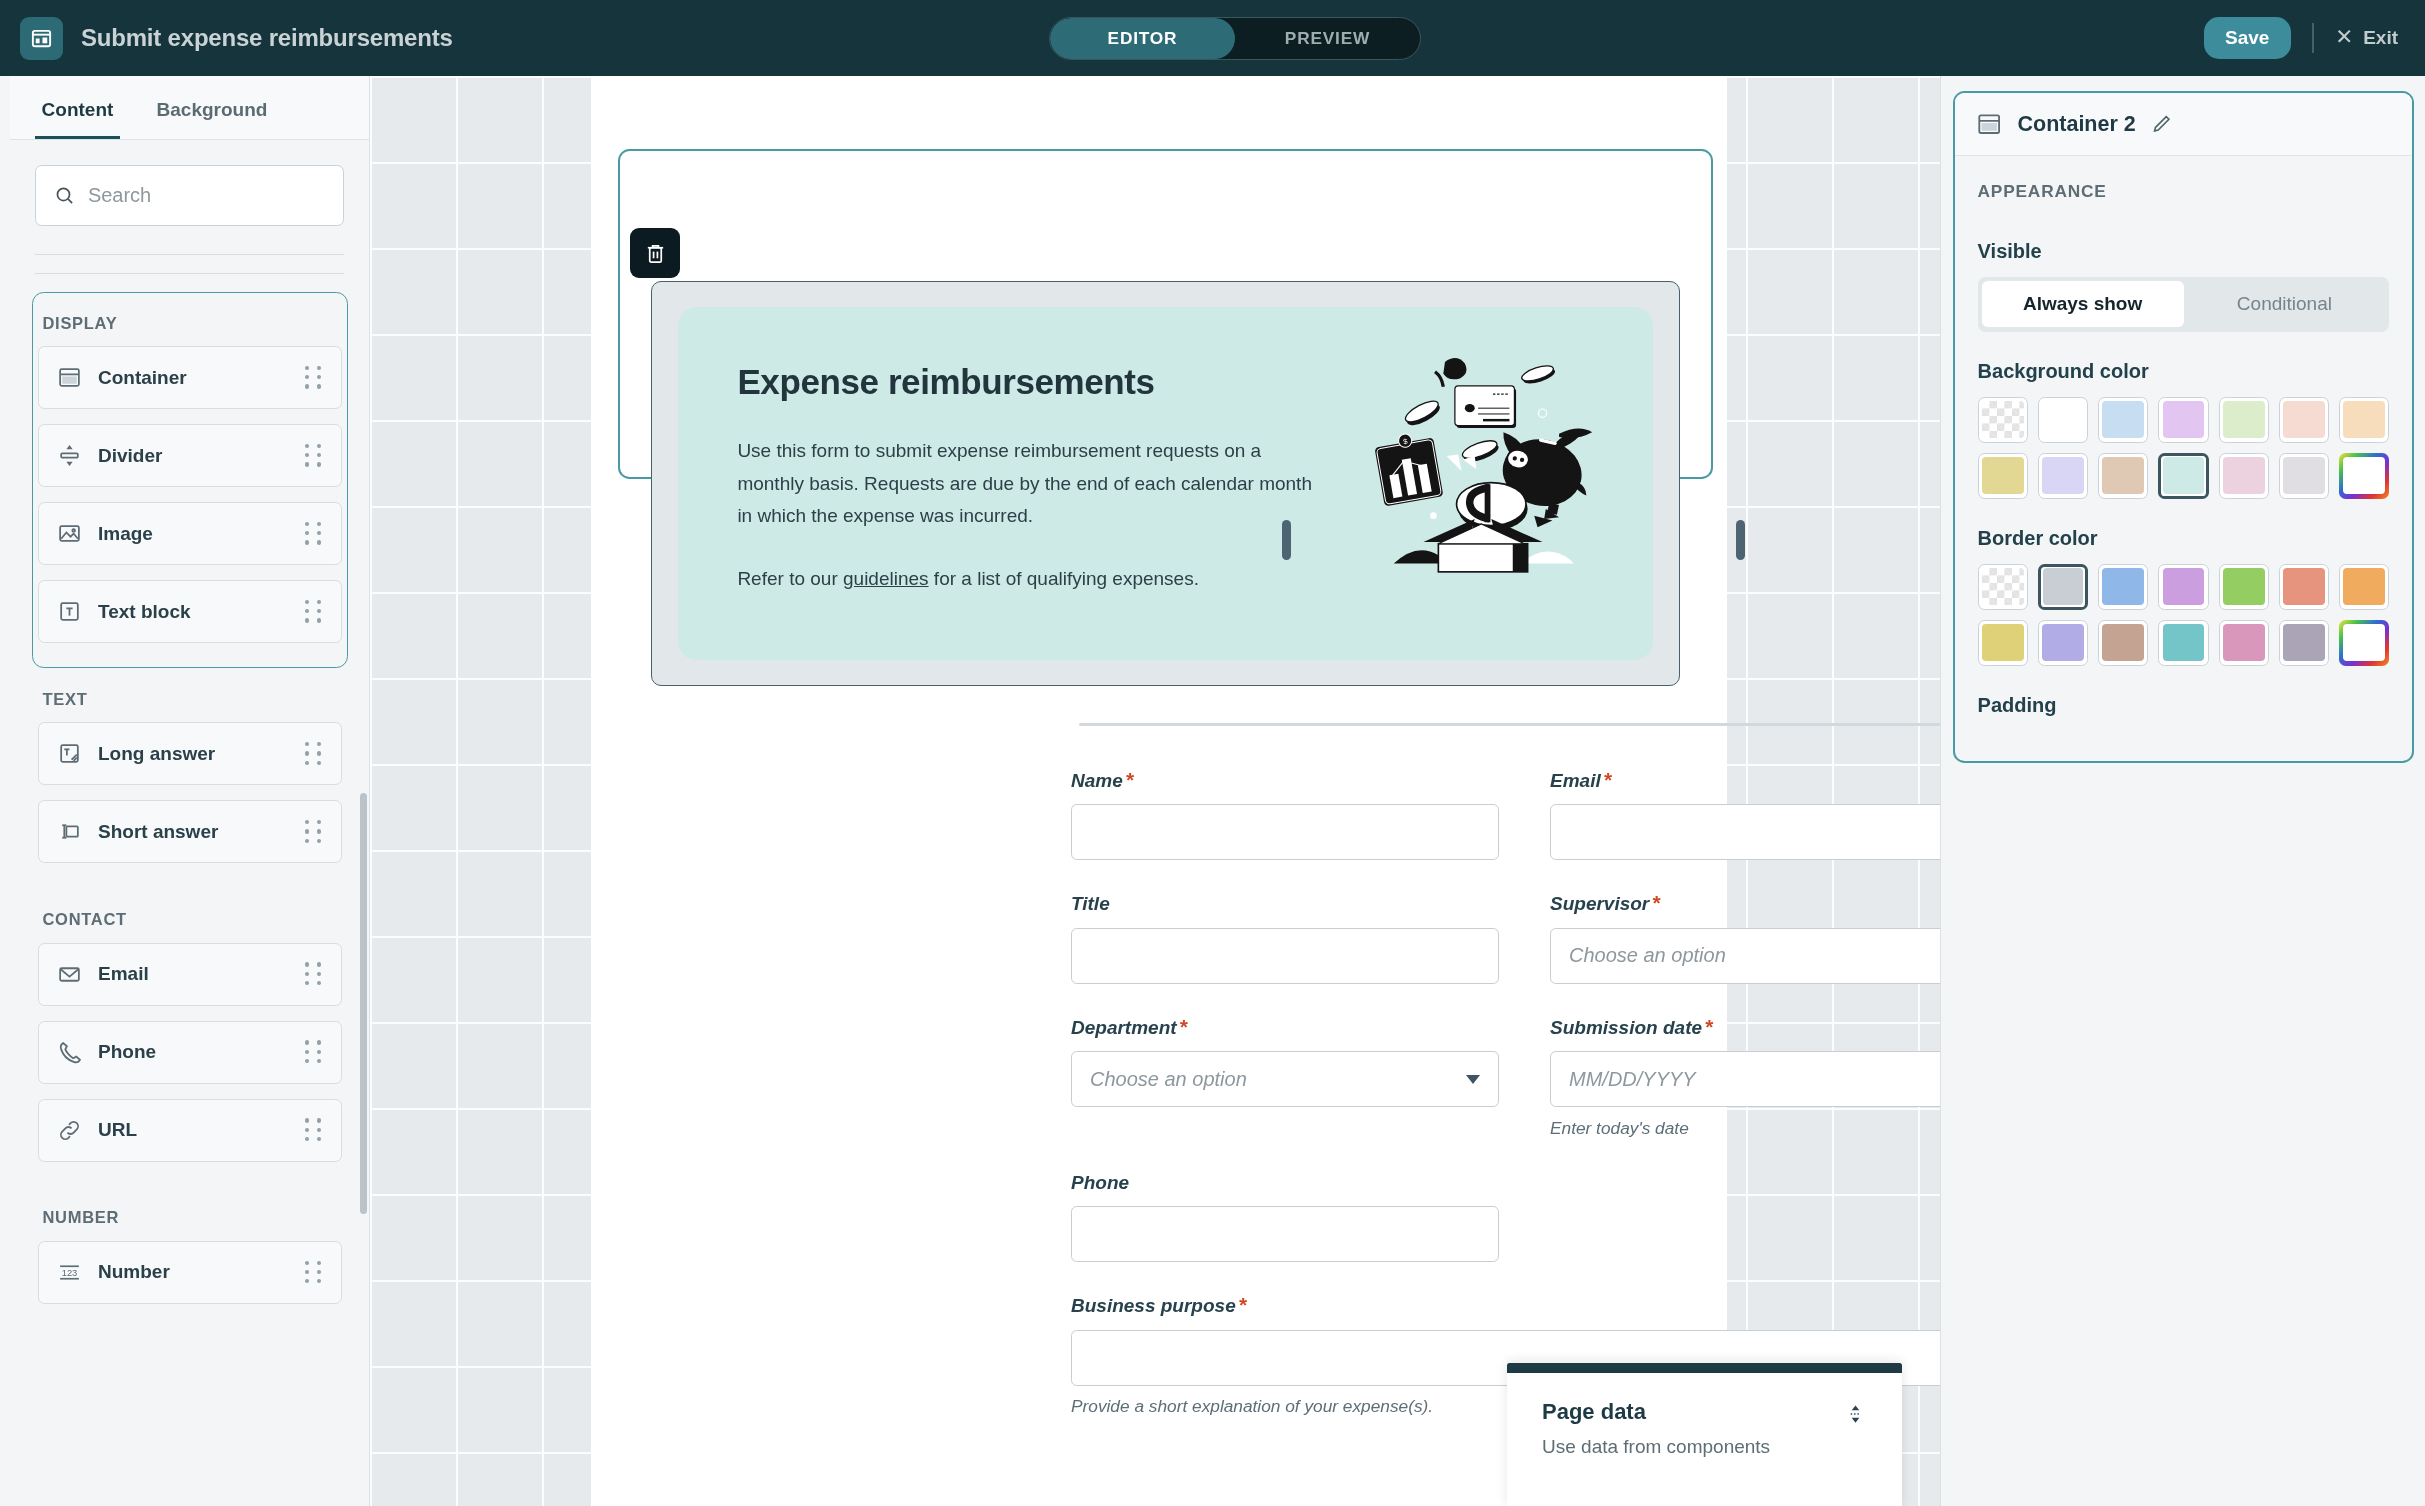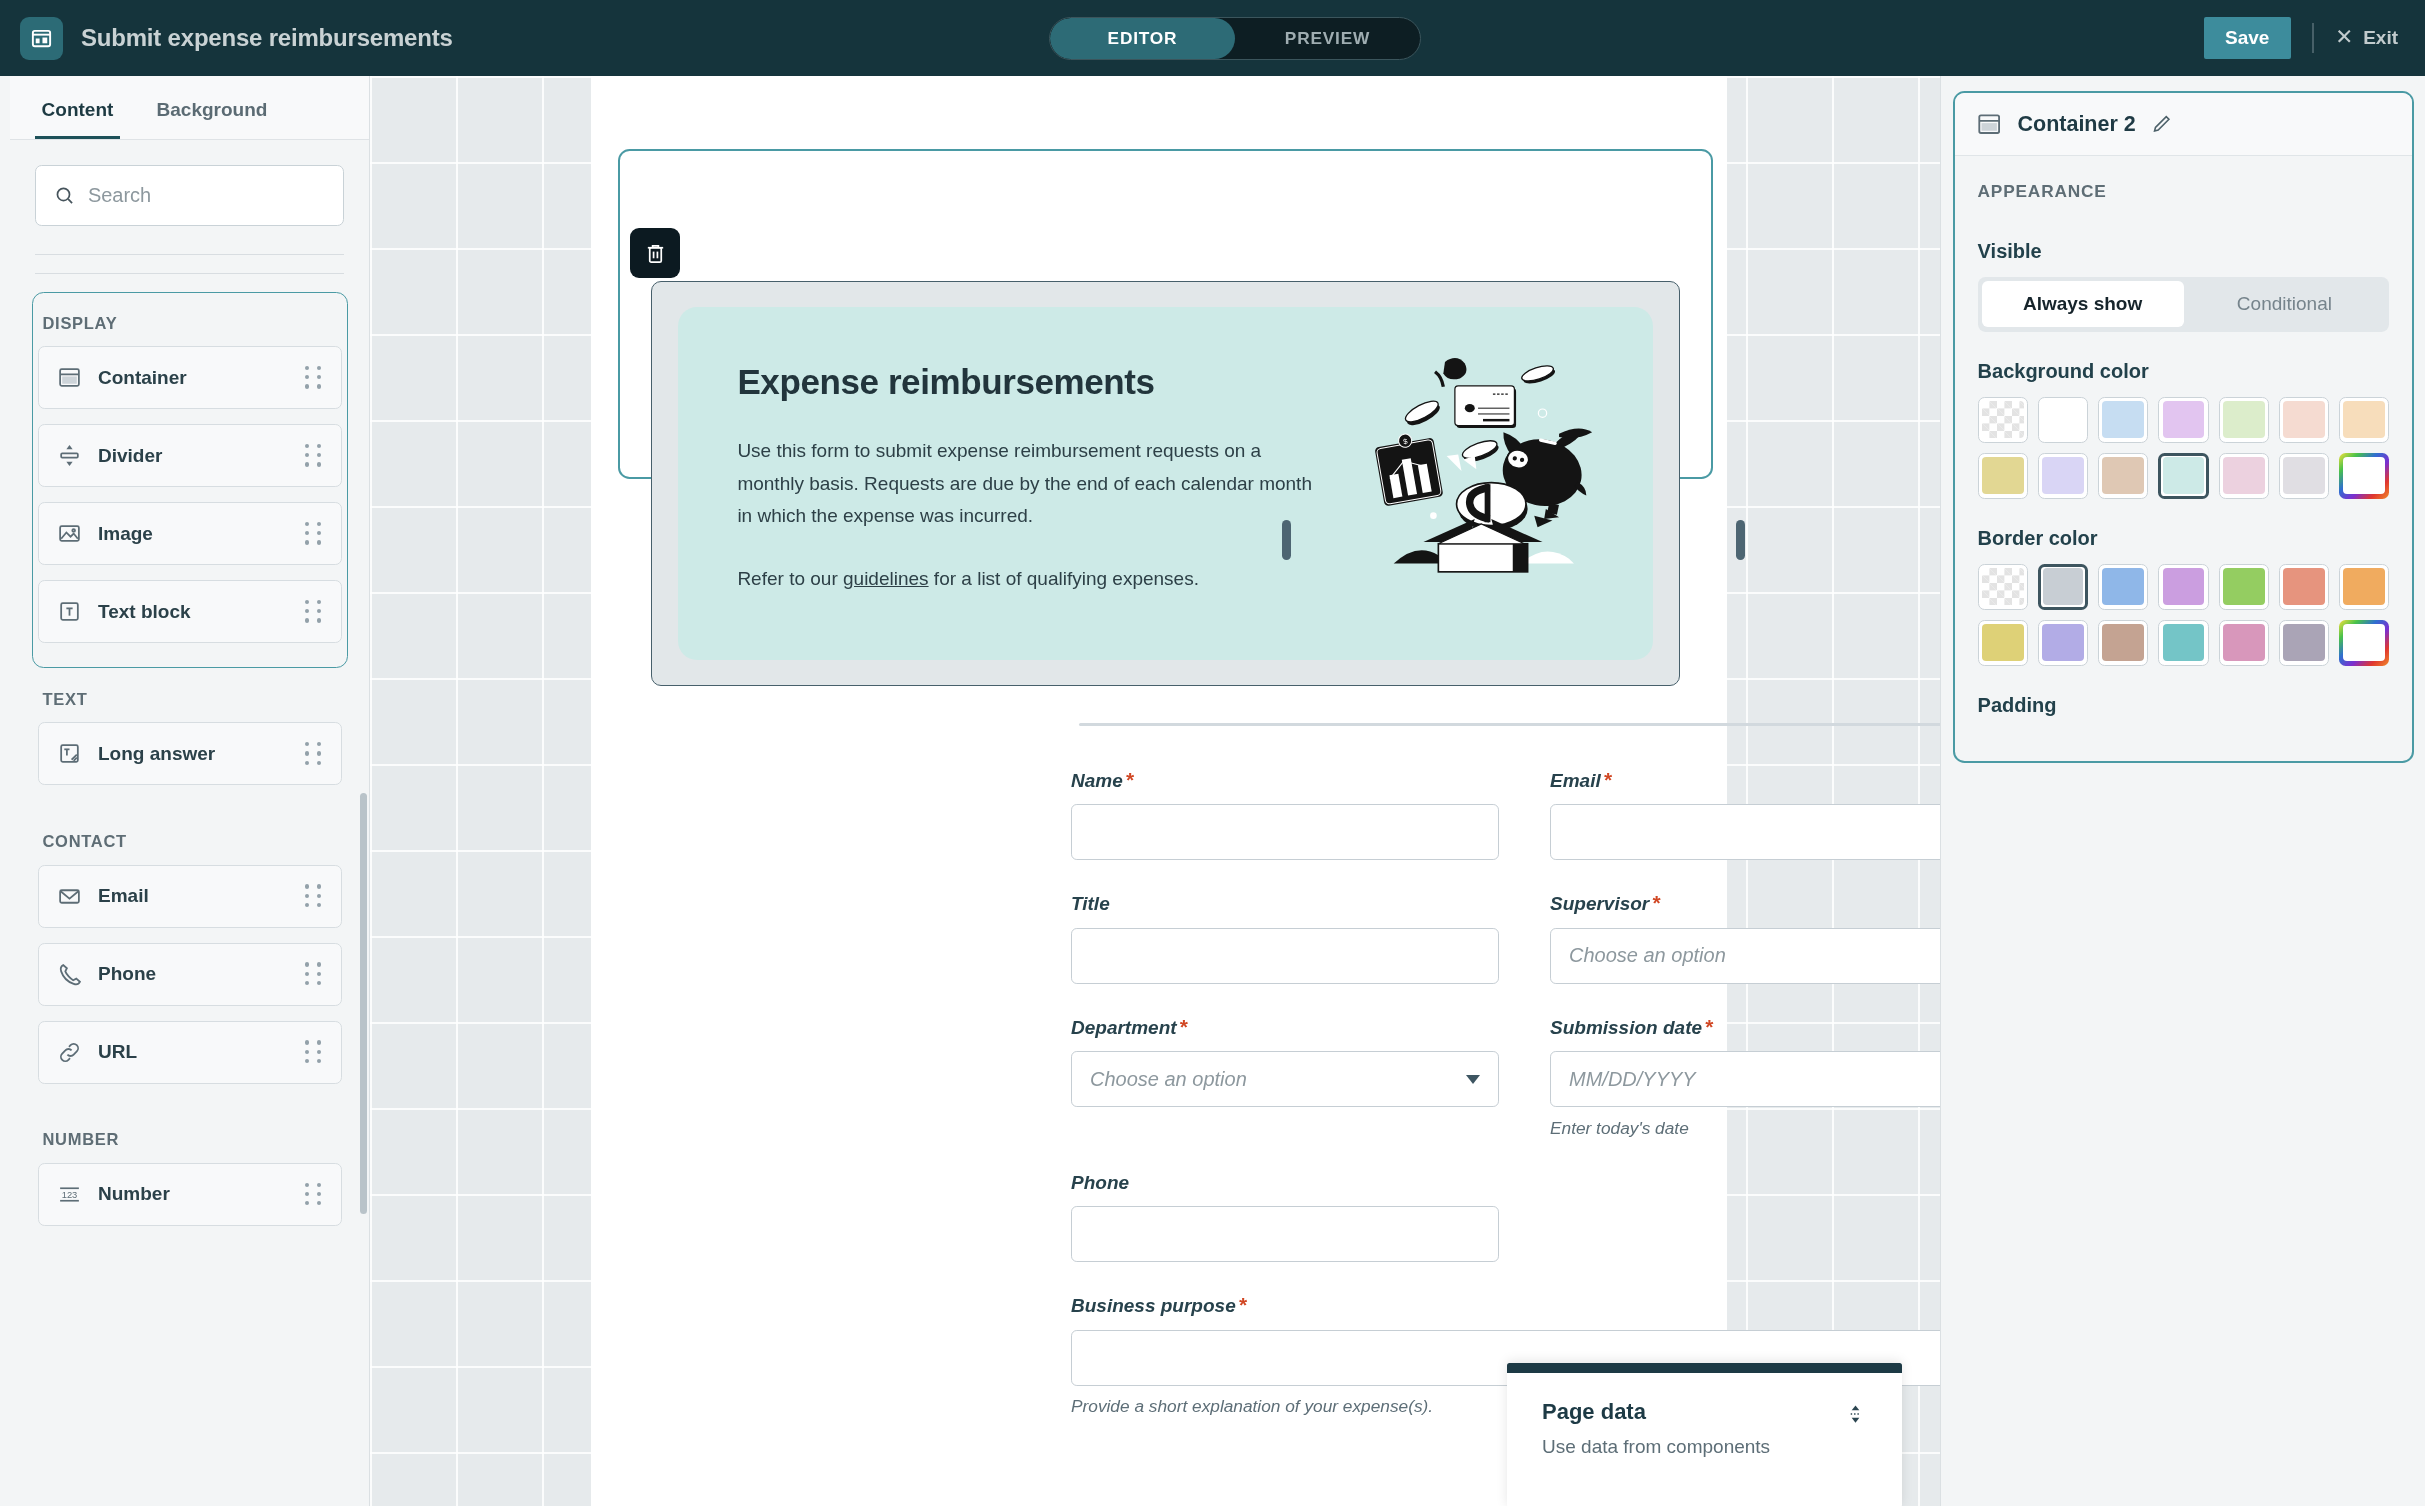--- a/index.html
+++ b/index.html
@@ -39,21 +39,21 @@
     font-size: 17.3px; font-weight: bold; letter-spacing: 0.8px;
     color: #9fadb1; background: transparent; border: none; cursor: pointer;
     font-family: "Liberation Sans", sans-serif;
   }
   .mode-btn.active { background: #2d6b76; color: #ffffff; border-radius: 21.5px; }
   .tb-right {
     position: absolute; right: 28px; top: 0; height: 76px;
     display: flex; align-items: center; gap: 21.5px;
   }
   .save-btn {
-    background: #3d8c9c; color: #fff; border: none; border-radius: 2px;
+    background: #3d8c9c; color: #fff; border: none; border-radius: 15px;
     padding: 10px 21.5px; font-size: 19px; font-weight: bold; cursor: pointer;
     font-family: "Liberation Sans", sans-serif;
   }
   .tb-sep { width: 1.2px; height: 30px; background: #476068; }
   .exit-btn {
     display: flex; align-items: center; gap: 10px;
     color: #c2cbcd; font-size: 19px; font-weight: bold; cursor: pointer;
     background: none; border: none; font-family: "Liberation Sans", sans-serif;
   }
   .exit-x { font-size: 21.5px; font-weight: normal; line-height: 1; }
@@ -426,20 +426,39 @@
           <span class="grip">
               <i></i>
               <i></i>
               <i></i>
               <i></i>
               <i></i>
               <i></i>
             </span>
         </div>
 
+        <div class="comp-item">
+          <span class="comp-icon">
+            <svg viewBox="0 0 24 24" fill="none" stroke="#5d6d76" stroke-width="1.7">
+              <path d="M7 6 L7 18"></path>
+                <path d="M5 6 L9 6"></path>
+                <path d="M5 18 L9 18"></path>
+              <rect x="9" y="7" width="11" height="10" rx="1"></rect>
+            </svg>
+          </span>
+          <span class="comp-label">Short answer</span>
+          <span class="grip">
+              <i></i>
+              <i></i>
+              <i></i>
+              <i></i>
+              <i></i>
+              <i></i>
+            </span>
+        </div>
       </div>
 
       <div class="group">
         <div class="group-title">CONTACT</div>
 
         <div class="comp-item">
           <span class="comp-icon">
             <svg viewBox="0 0 24 24" fill="none" stroke="#5d6d76" stroke-width="1.7">
               <rect x="3" y="6" width="18" height="12" rx="1.5"></rect>
                 <path d="M3.5 7 L12 14 L20.5 7"></path>

